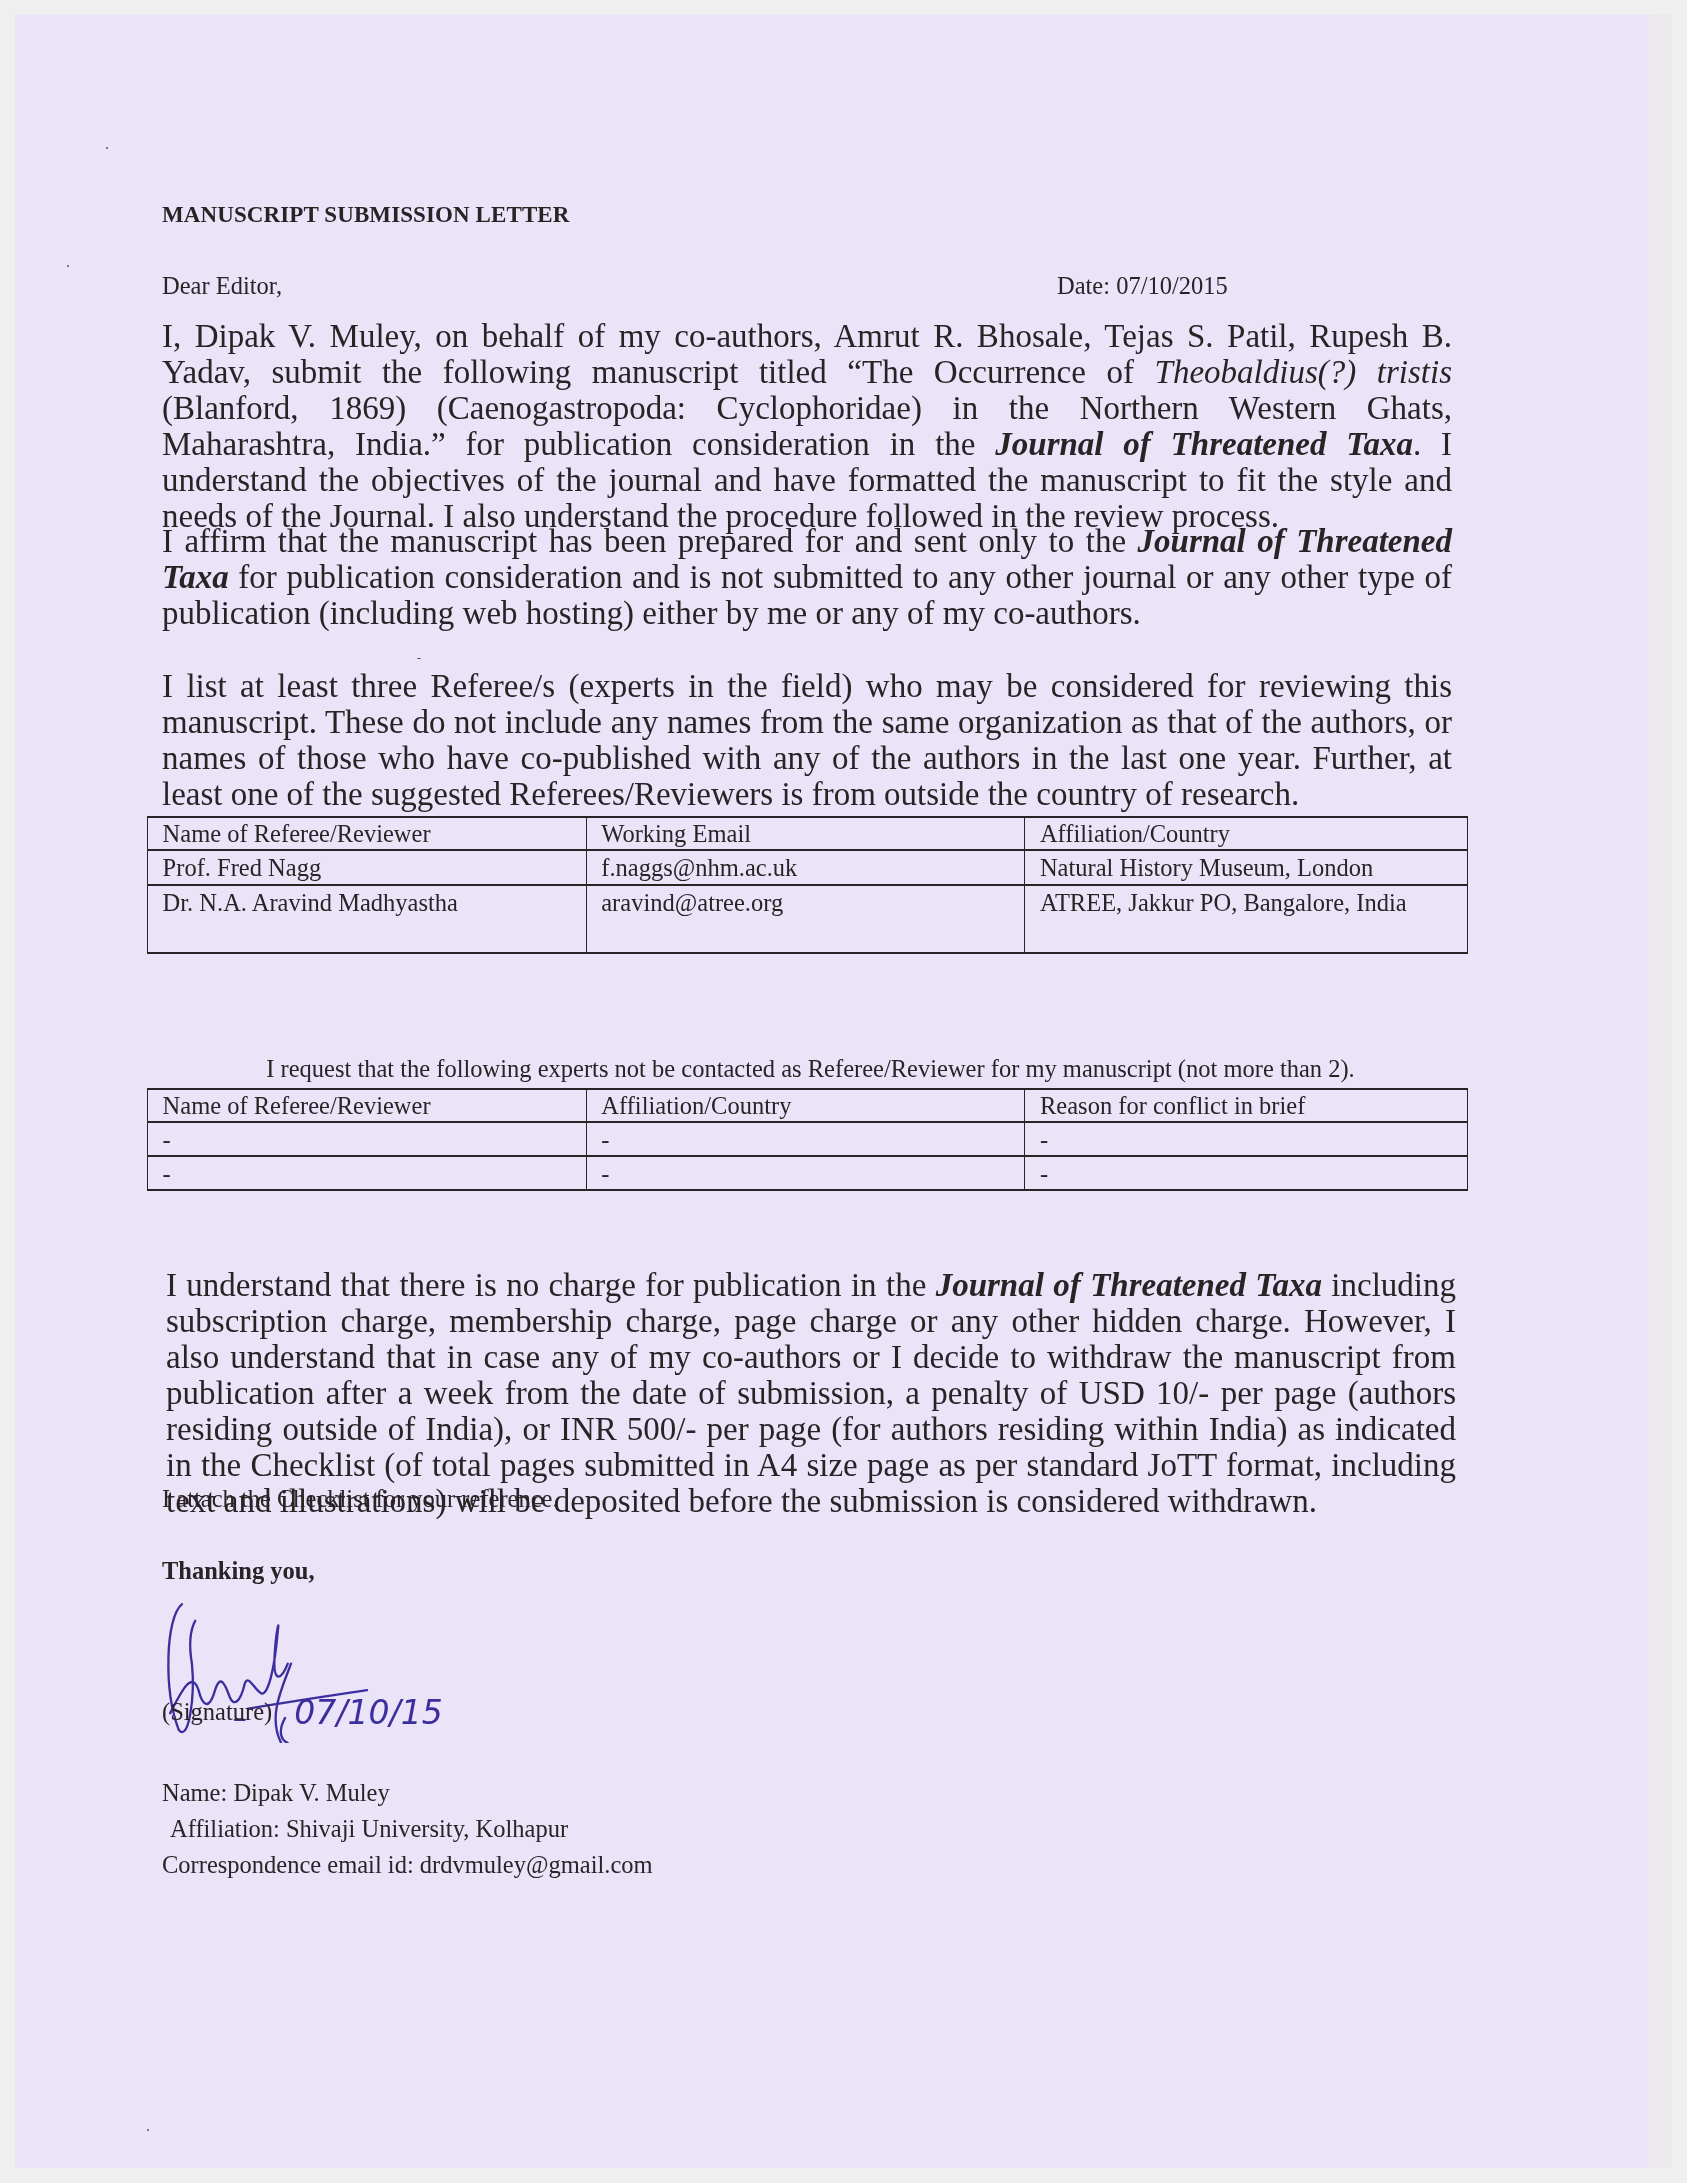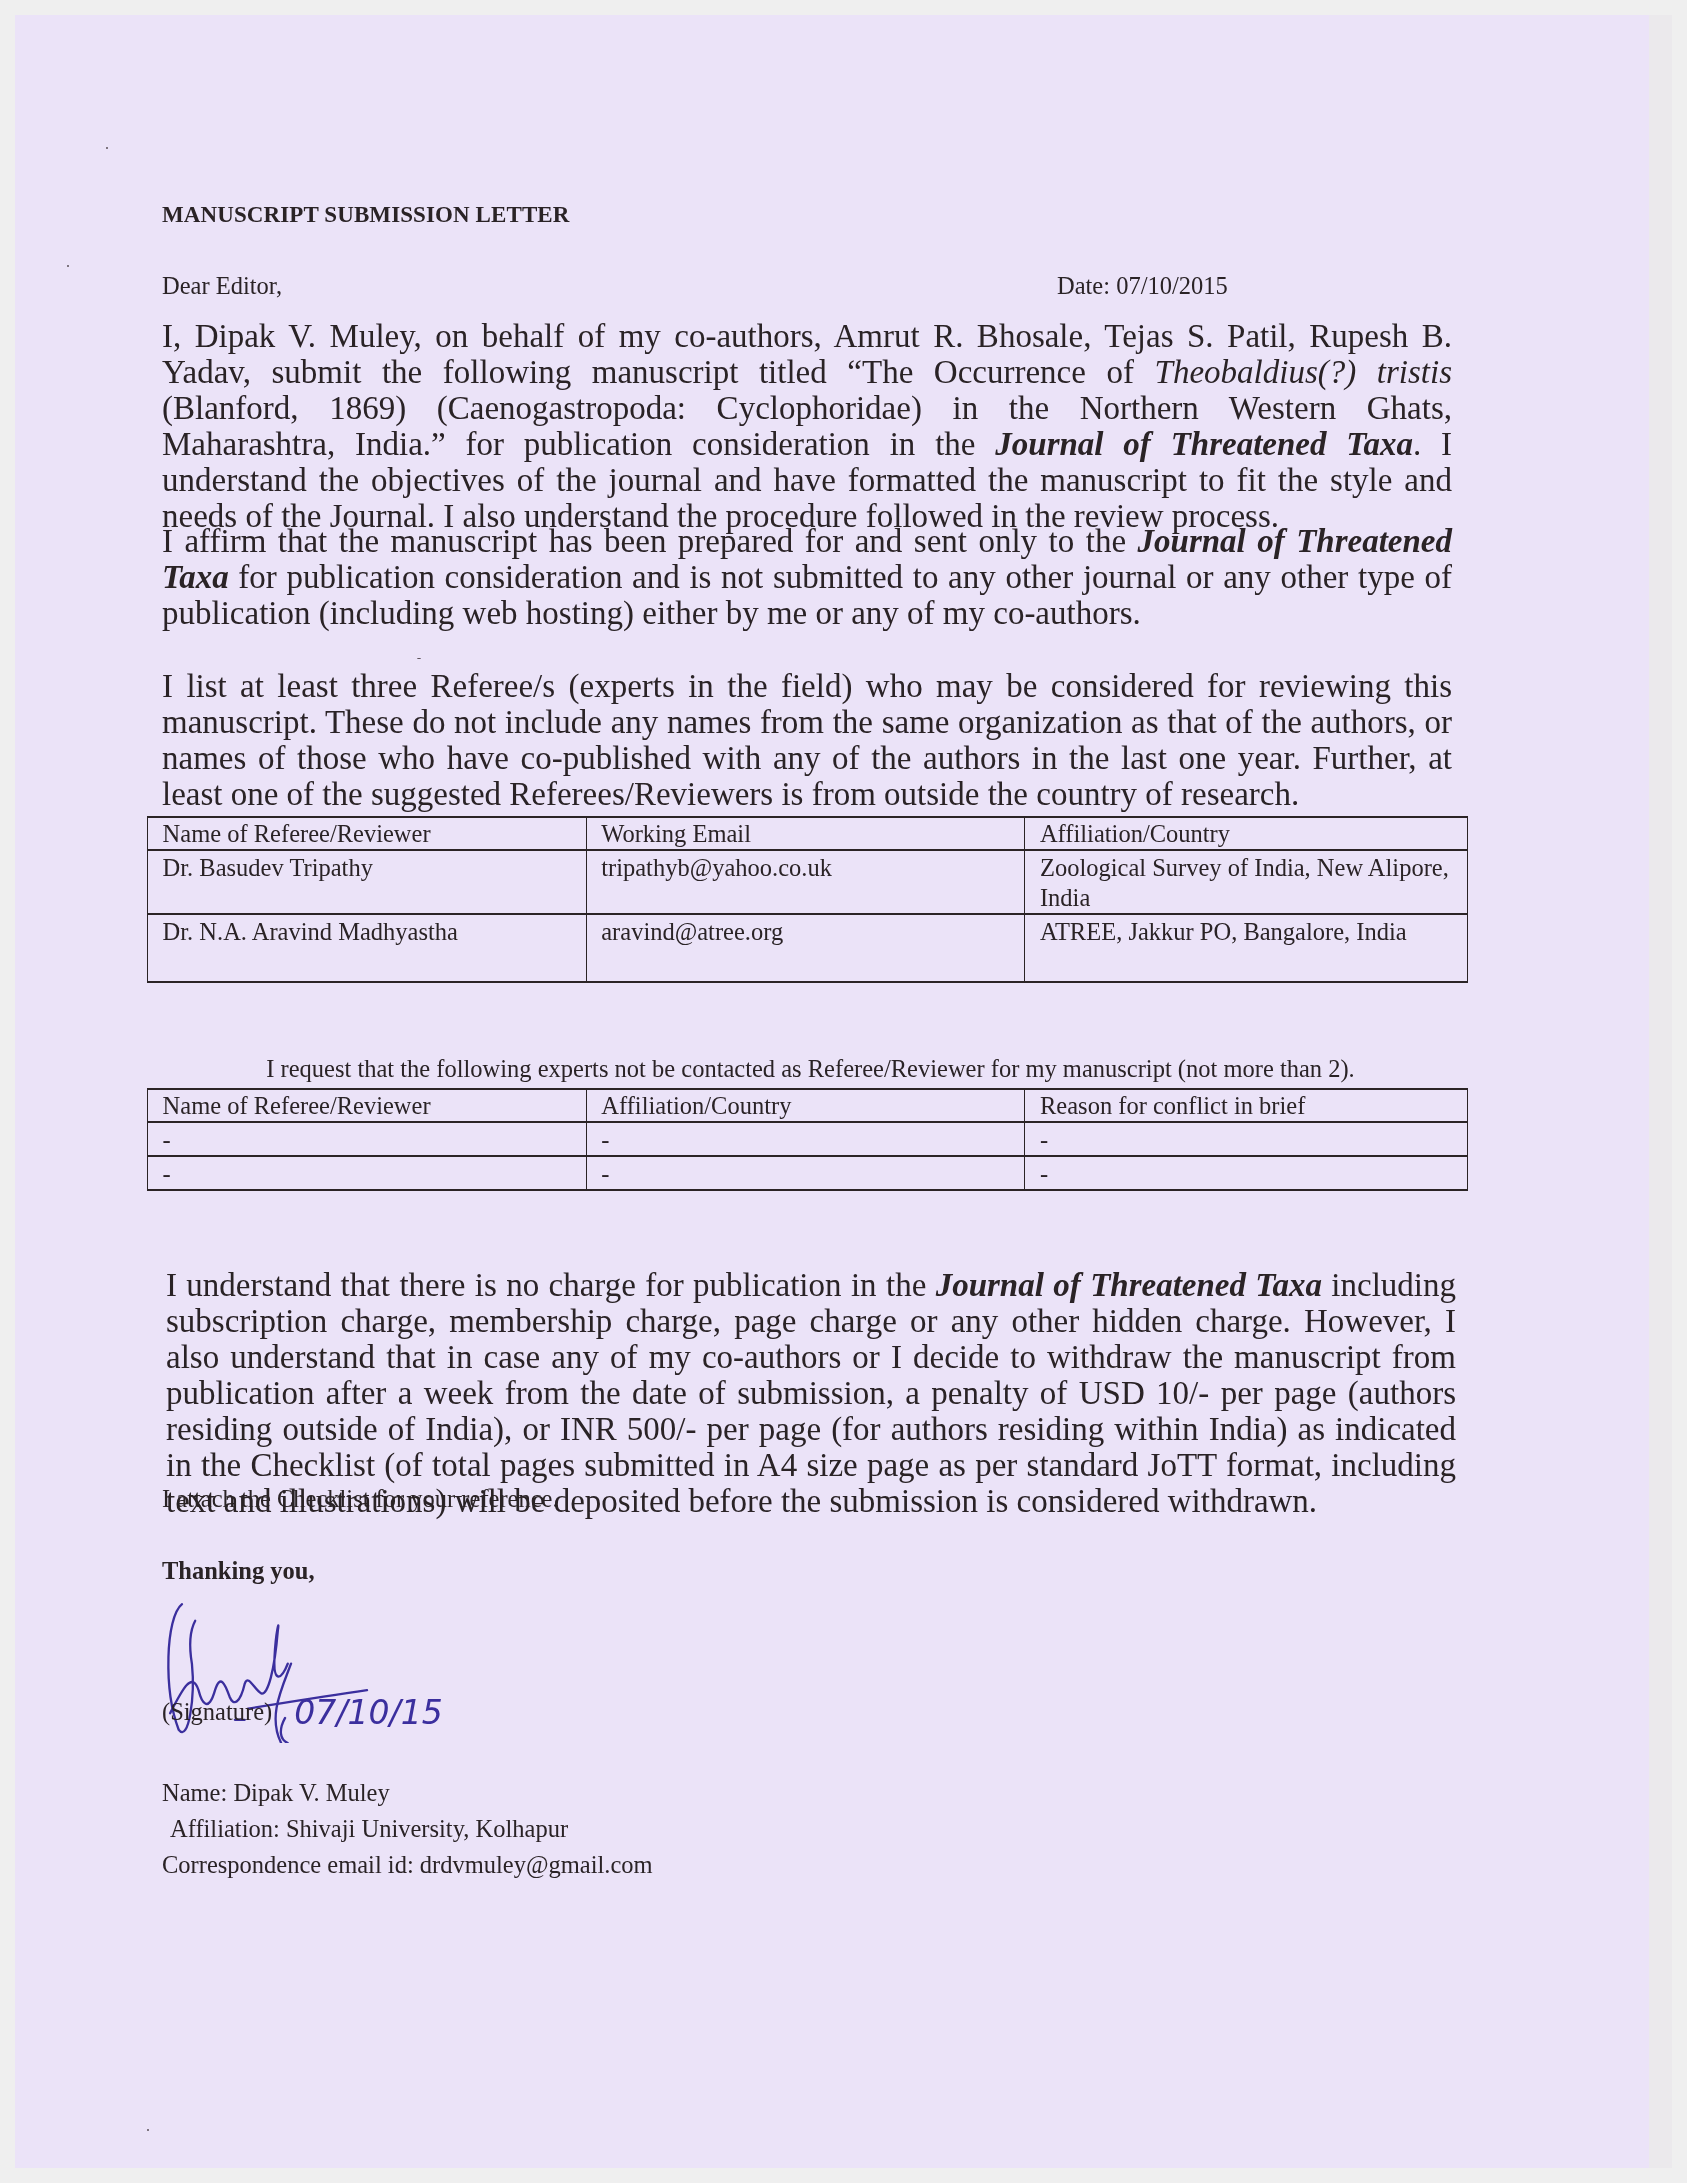--- a/index.html
+++ b/index.html
@@ -65,24 +65,24 @@
       <col style="width:439px">
       <col style="width:439px">
       <col style="width:443px">
     </colgroup>
   <tbody>
       <tr style="height:33px;">
     <td>Name of Referee/Reviewer</td>
     <td>Working Email</td>
     <td>Affiliation/Country</td>
   </tr>
-  <tr style="height:64px;">
-    <td>Dr. Basudev Tripathy</td>
-    <td>tripathyb@yahoo.co.uk</td>
-    <td>Zoological Survey of India, New Alipore, India</td>
+  <tr style="height:35px;">
+    <td>Prof. Fred Nagg</td>
+    <td>f.naggs@nhm.ac.uk</td>
+    <td>Natural History Museum, London</td>
   </tr>
   <tr style="height:68px;">
     <td>Dr. N.A. Aravind Madhyastha</td>
     <td>aravind@atree.org</td>
     <td>ATREE, Jakkur PO, Bangalore, India</td>
   </tr>
 </tbody>
   </table>
 
 <div class="abs txt" style="left:162px;top:1051px;width:1297px;">I request that the following experts not be contacted as Referee/Reviewer for my manuscript (not more than 2).</div>

